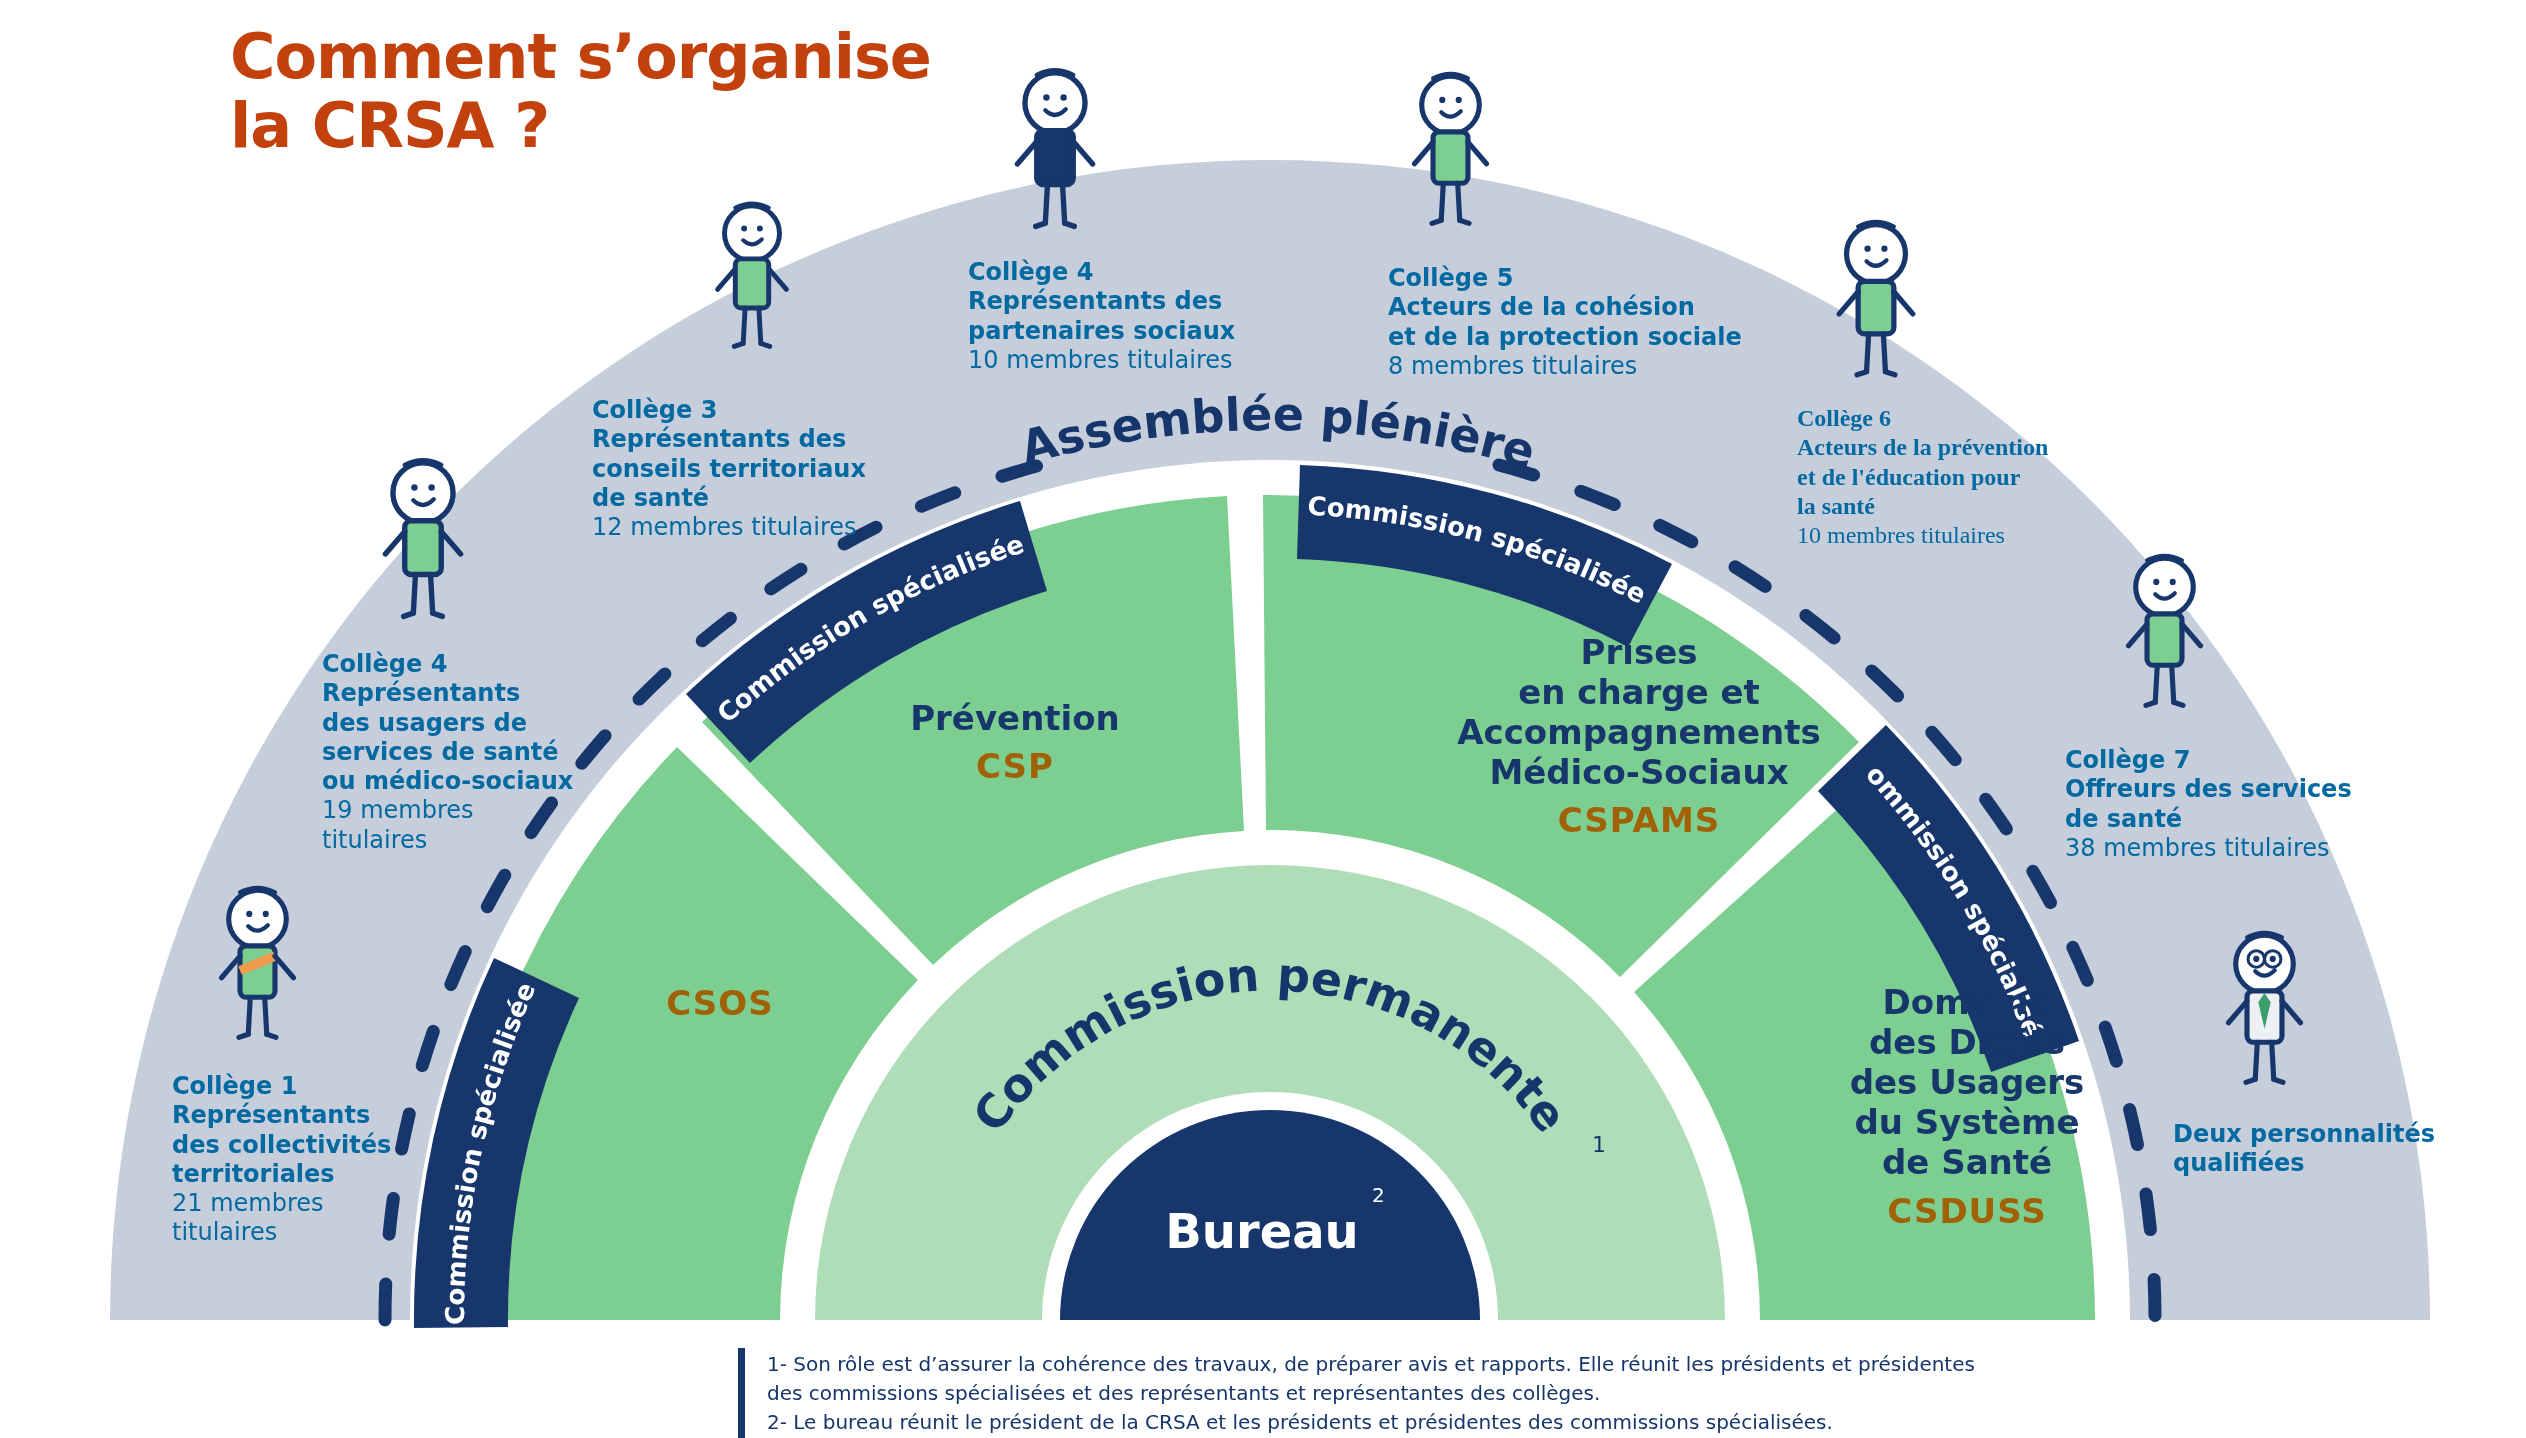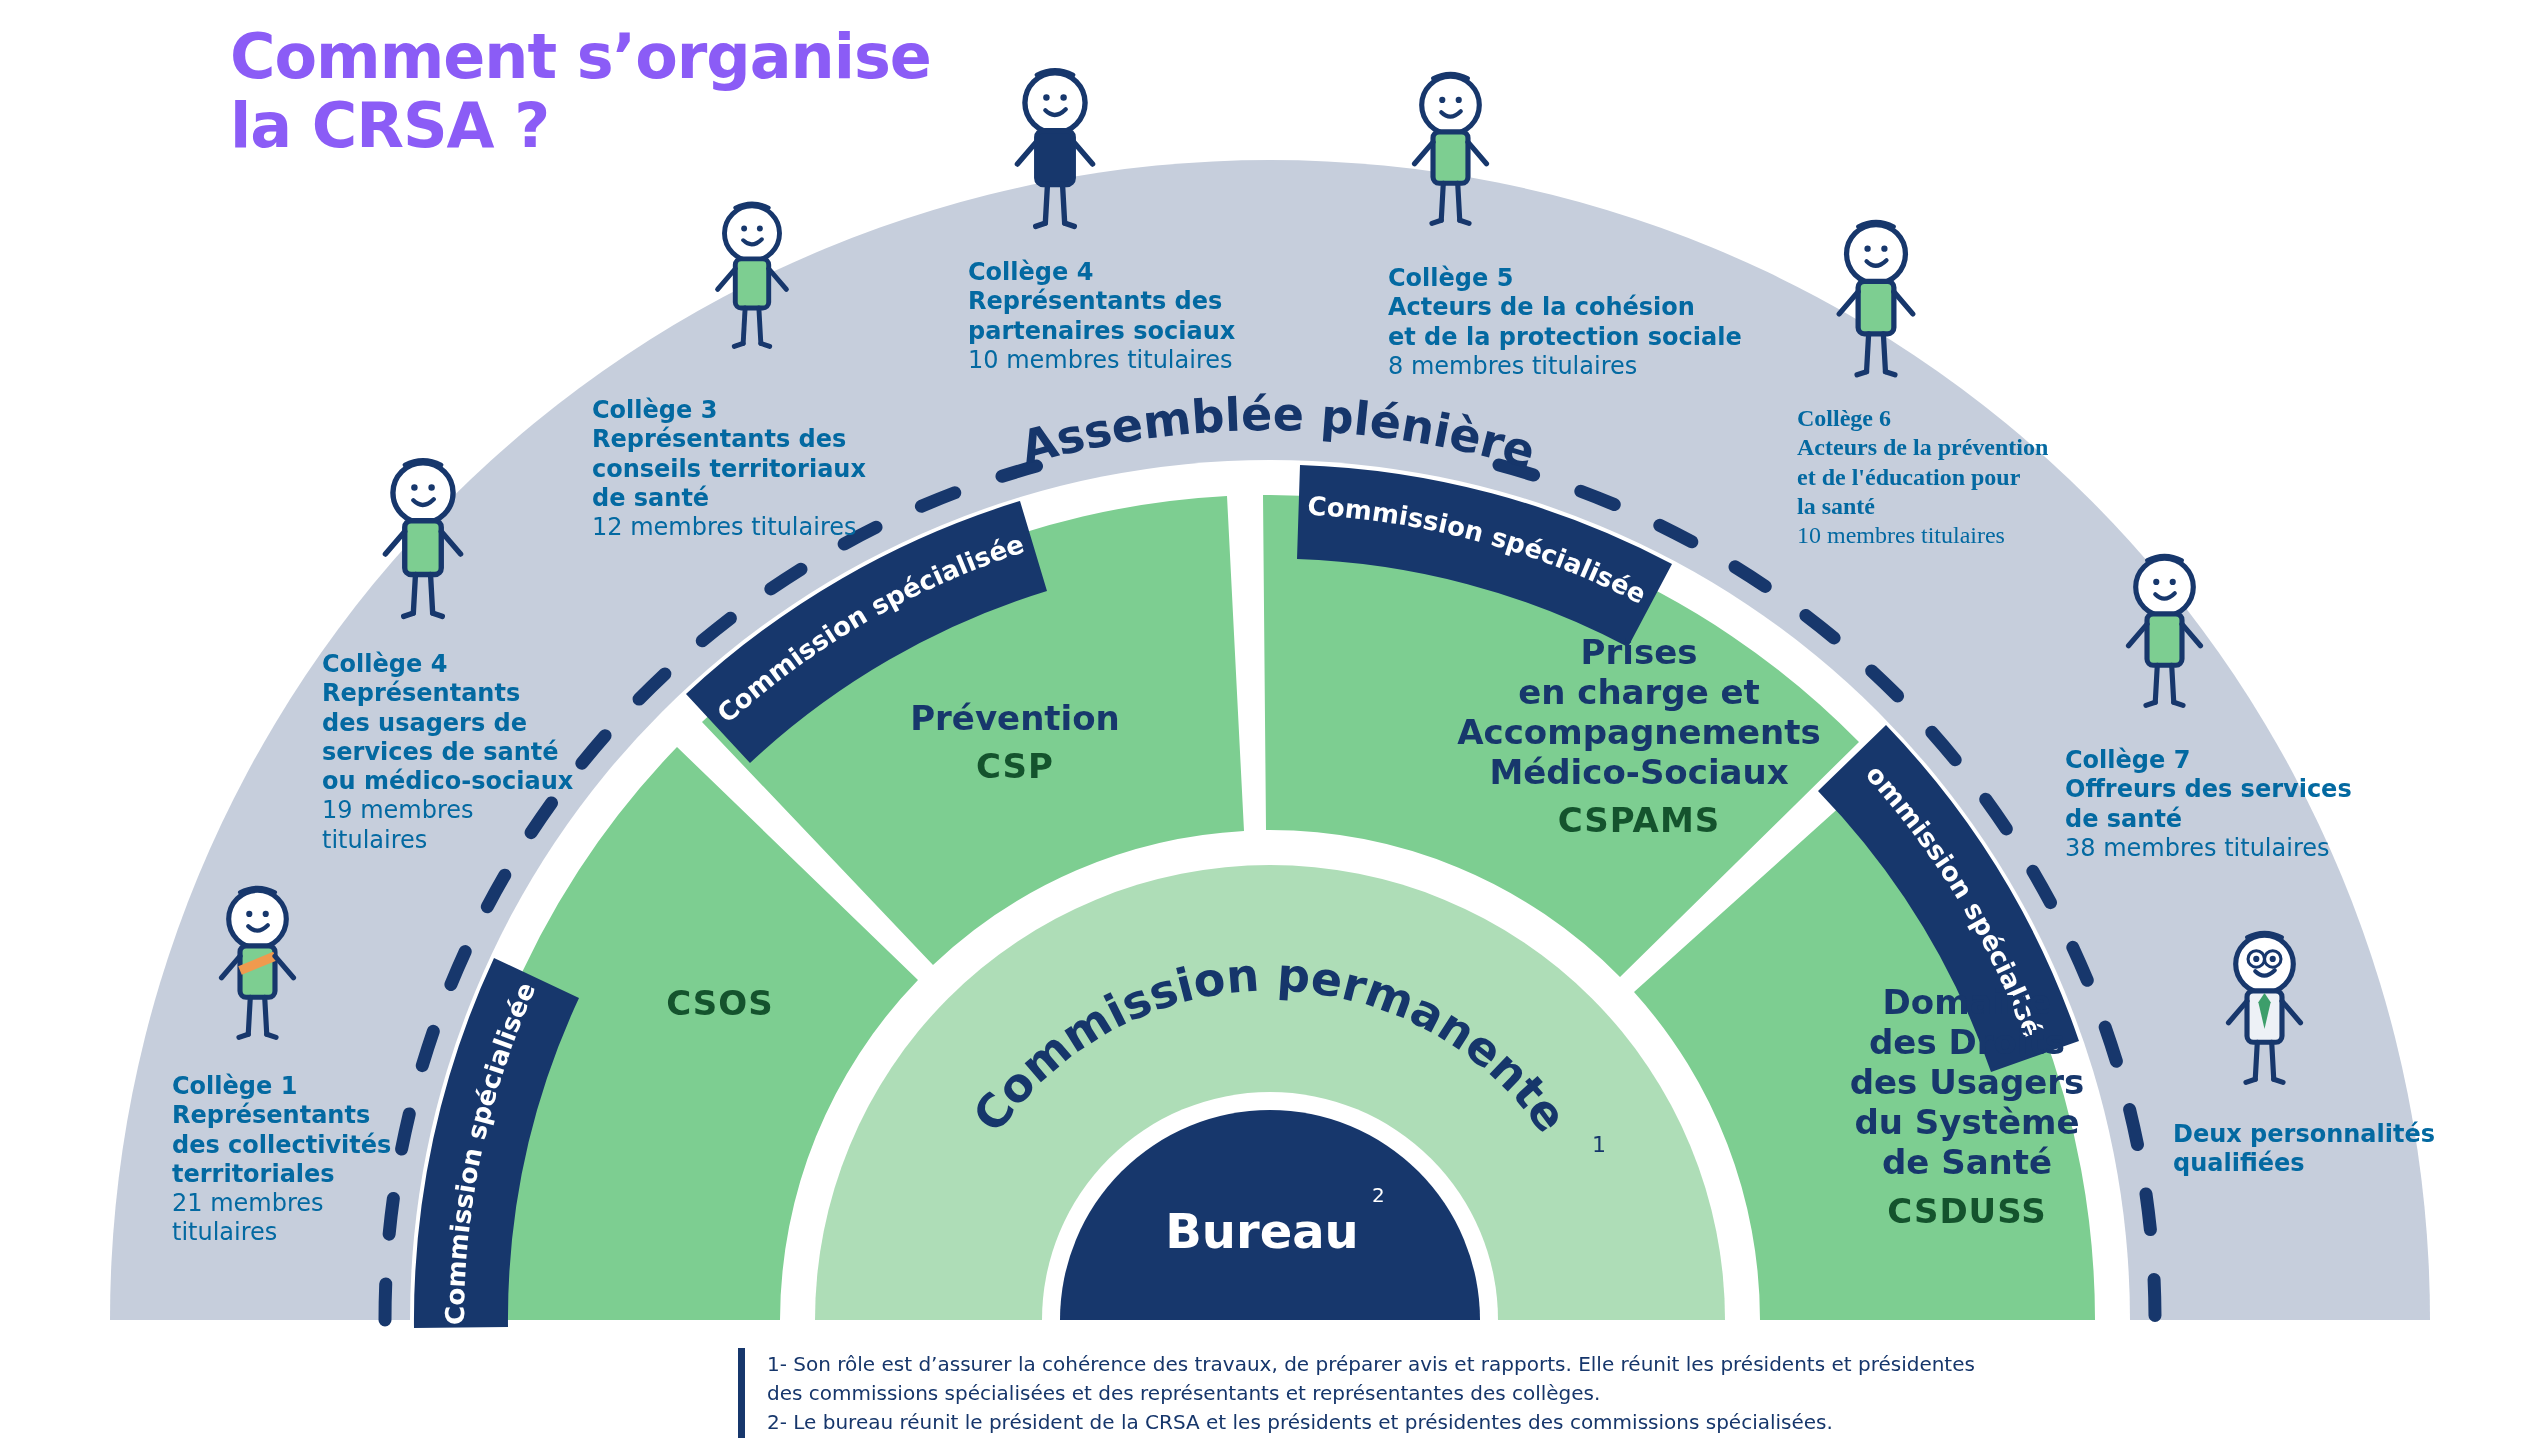--- a/index.html
+++ b/index.html
@@ -5,26 +5,26 @@
   html,body{margin:0;padding:0;background:#fff;}
   .stage{
     position:relative;width:2526px;height:1438px;background:#fff;overflow:hidden;
     font-family:"DejaVu Sans", sans-serif;
   }
   svg.diagram{position:absolute;left:0;top:0;width:2526px;height:1438px;}
 
   .page-title{
     position:absolute;left:230px;top:22px;
     font-size:62px;font-weight:700;letter-spacing:-1px;line-height:1.12;
-    color:#8b5cf6;white-space:pre-line;
+    color:#c2410c;white-space:pre-line;
   }
 
   .sector-label{position:absolute;text-align:center;color:#17376C;}
   .sector-name{font-size:34px;font-weight:600;line-height:1.18;white-space:pre-line;}
-  .sector-acronym{font-size:34px;font-weight:700;color:#14532d;margin-top:8px;letter-spacing:1px;}
+  .sector-acronym{font-size:34px;font-weight:700;color:#a16207;margin-top:8px;letter-spacing:1px;}
 
   .college{position:absolute;color:#0369a1;font-size:24px;line-height:1.22;}
   .college .c-name{font-weight:700;white-space:pre-line;}
   .college .c-desc{font-weight:700;white-space:pre-line;}
   .college .c-members{font-weight:400;white-space:pre-line;}
 
   .char{position:absolute;}
 
   .footnotes{
     position:absolute;left:738px;top:1348px;width:1460px;

